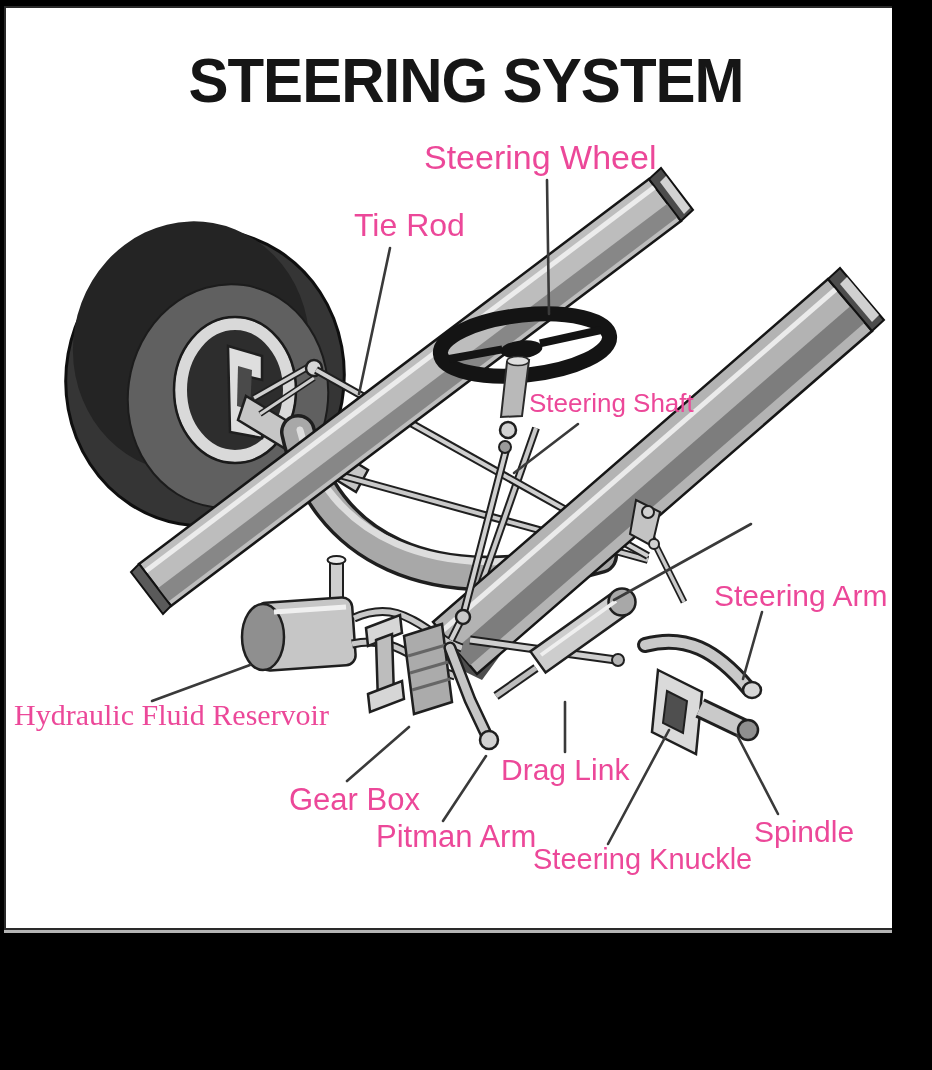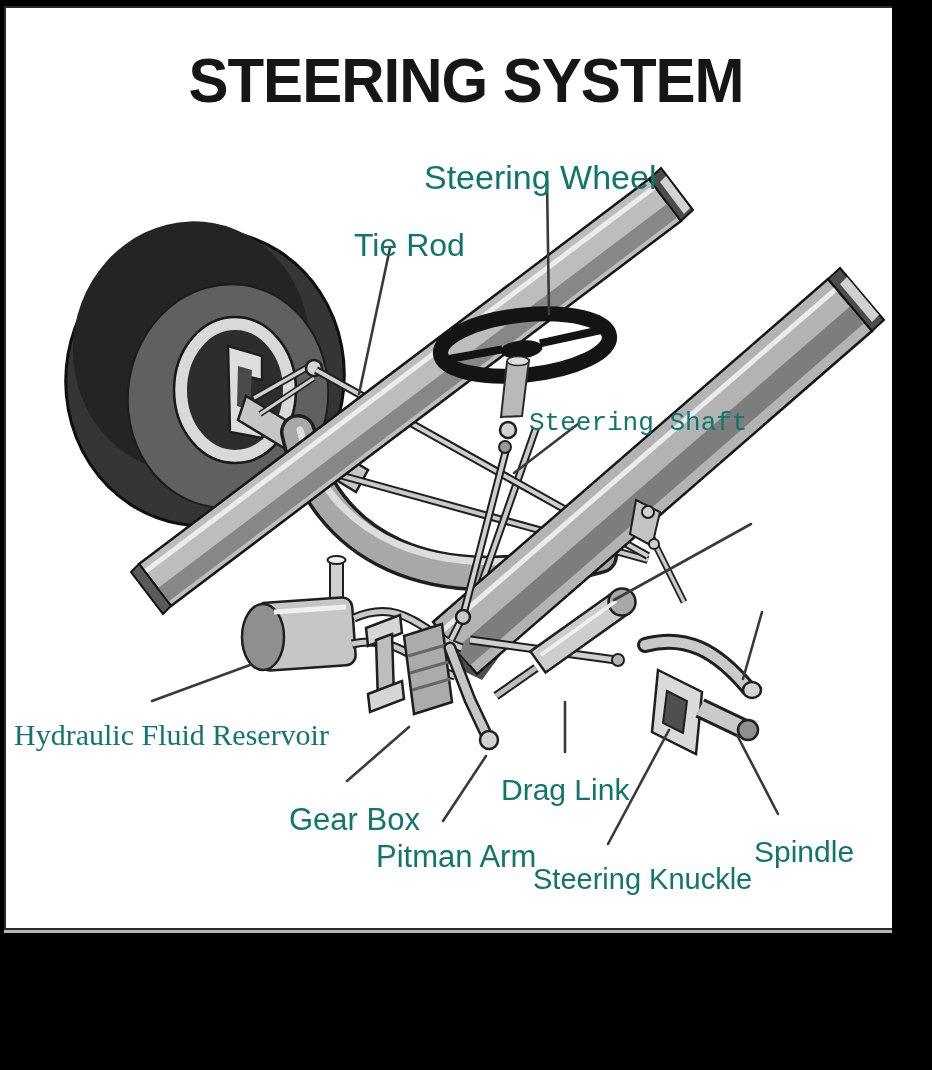--- a/index.html
+++ b/index.html
@@ -12,21 +12,21 @@
     background:#ffffff;border:2px solid #2a2a2a;
     box-shadow:0 3px 0 #b5b5b5;
   }
   .art{position:absolute;left:0;top:0;width:932px;height:1070px;}
   .title{
     position:absolute;left:0;top:46px;width:932px;text-align:center;
     font-size:60px;font-weight:bold;letter-spacing:-1px;color:#161616;
     transform:scaleY(1.04);
   }
   .lbl{
-    position:absolute;color:#0f766e;white-space:nowrap;line-height:1.08;margin-top:20px;
+    position:absolute;color:#ec4899;white-space:nowrap;line-height:1.08;
   }
   .lbl.multi{white-space:normal;text-align:center;line-height:24px;}
 </style>
 </head>
 <body>
 
 <div class="page">
   <div class="panel"></div>
 
   <svg class="art" viewBox="0 0 932 1070">
@@ -176,20 +176,21 @@
       <line x1="565" y1="702" x2="565" y2="752"></line>
       <line x1="608" y1="844" x2="669" y2="730"></line>
       <line x1="778" y1="814" x2="737" y2="735"></line>
     </g>
   </svg>
 
   <div class="title">STEERING SYSTEM</div>
 
   <div class="lbl" style="left:424px;top:139px;font-size:34px;">Steering Wheel</div>
   <div class="lbl" style="left:354px;top:208px;font-size:32px;">Tie Rod</div>
-  <div class="lbl" style="left:529px;top:389px;font-size:26px;font-family:Liberation Mono, monospace;">Steering Shaft</div>
+  <div class="lbl" style="left:529px;top:389px;font-size:26px;">Steering Shaft</div>
+  <div class="lbl" style="left:714px;top:580px;font-size:30px;">Steering Arm</div>
   <div class="lbl" style="left:14px;top:699px;font-size:30px;font-family:Liberation Serif, serif;">Hydraulic Fluid Reservoir</div>
   <div class="lbl" style="left:289px;top:783px;font-size:31px;">Gear Box</div>
   <div class="lbl" style="left:501px;top:754px;font-size:30px;">Drag Link</div>
   <div class="lbl" style="left:376px;top:820px;font-size:31px;">Pitman Arm</div>
   <div class="lbl" style="left:533px;top:844px;font-size:29px;">Steering Knuckle</div>
   <div class="lbl" style="left:754px;top:816px;font-size:30px;">Spindle</div>
 </div>
 
 </body></html>

